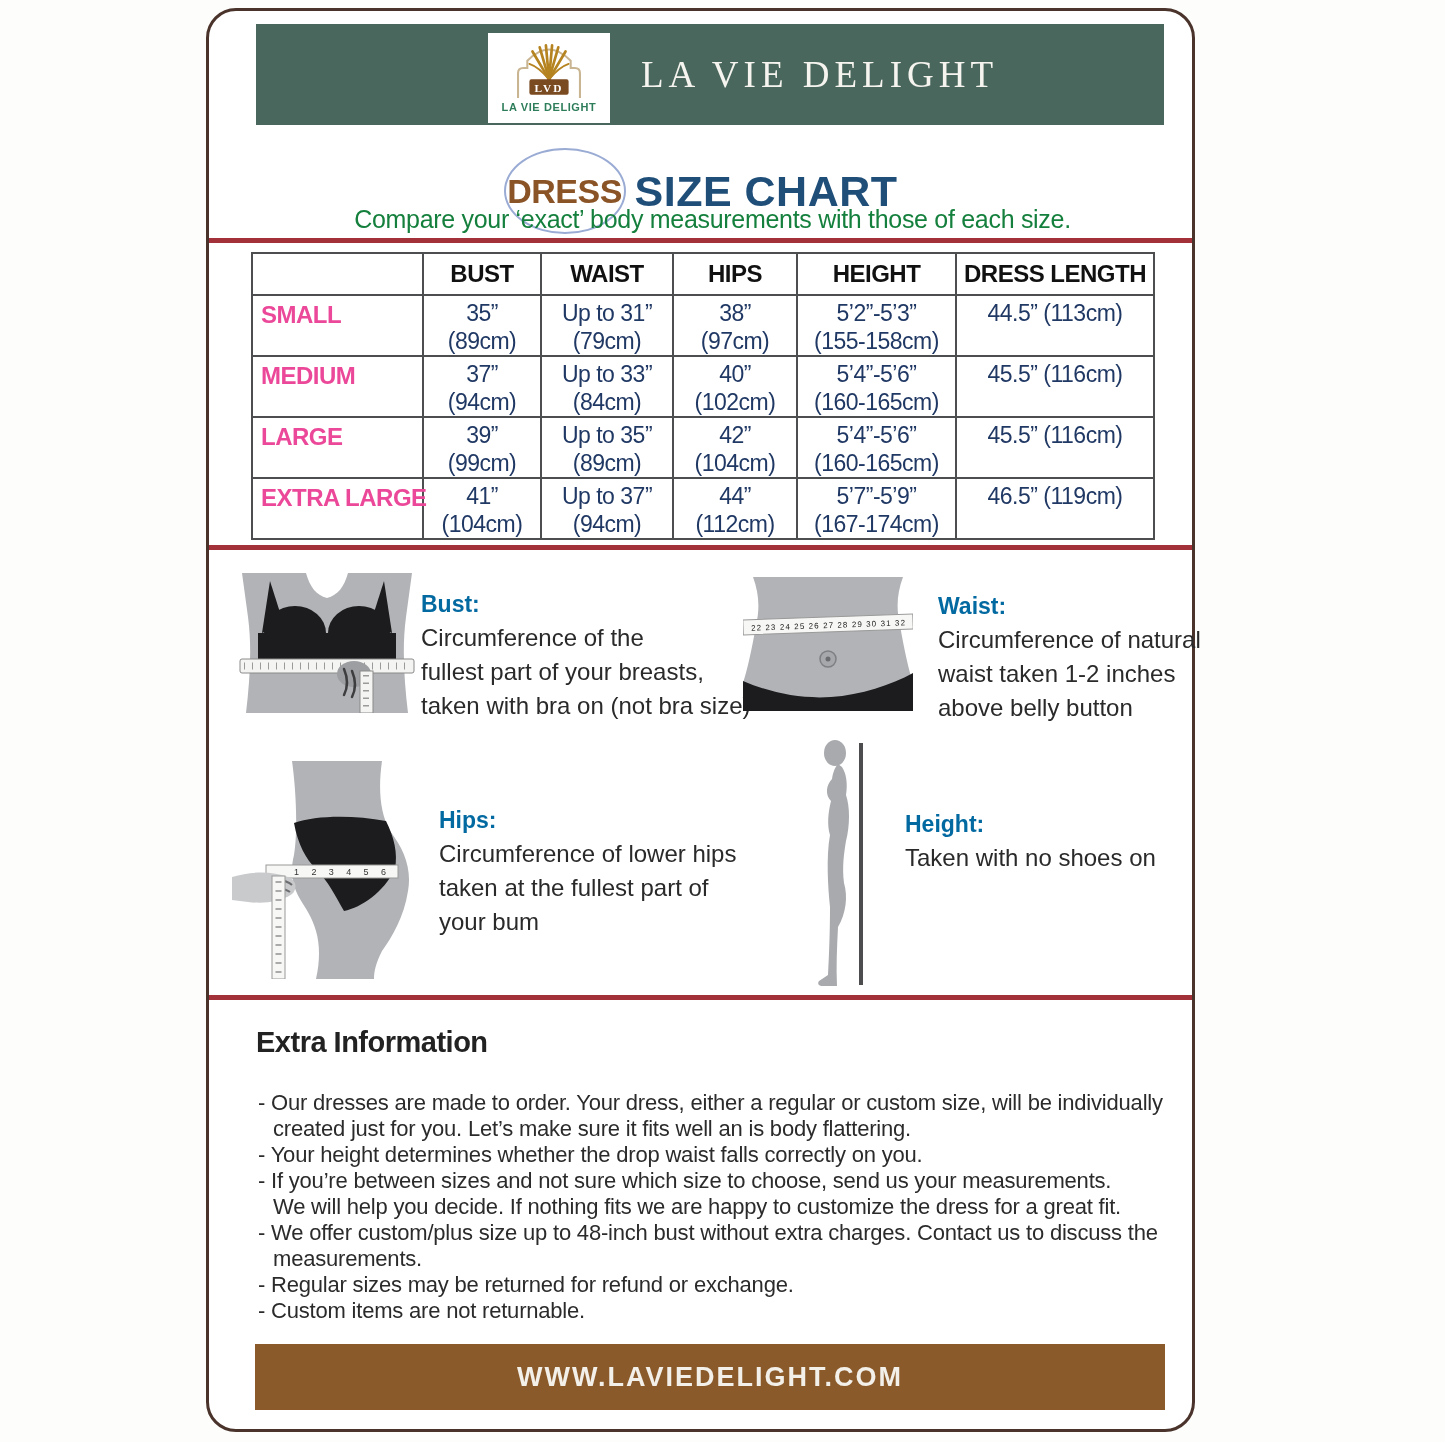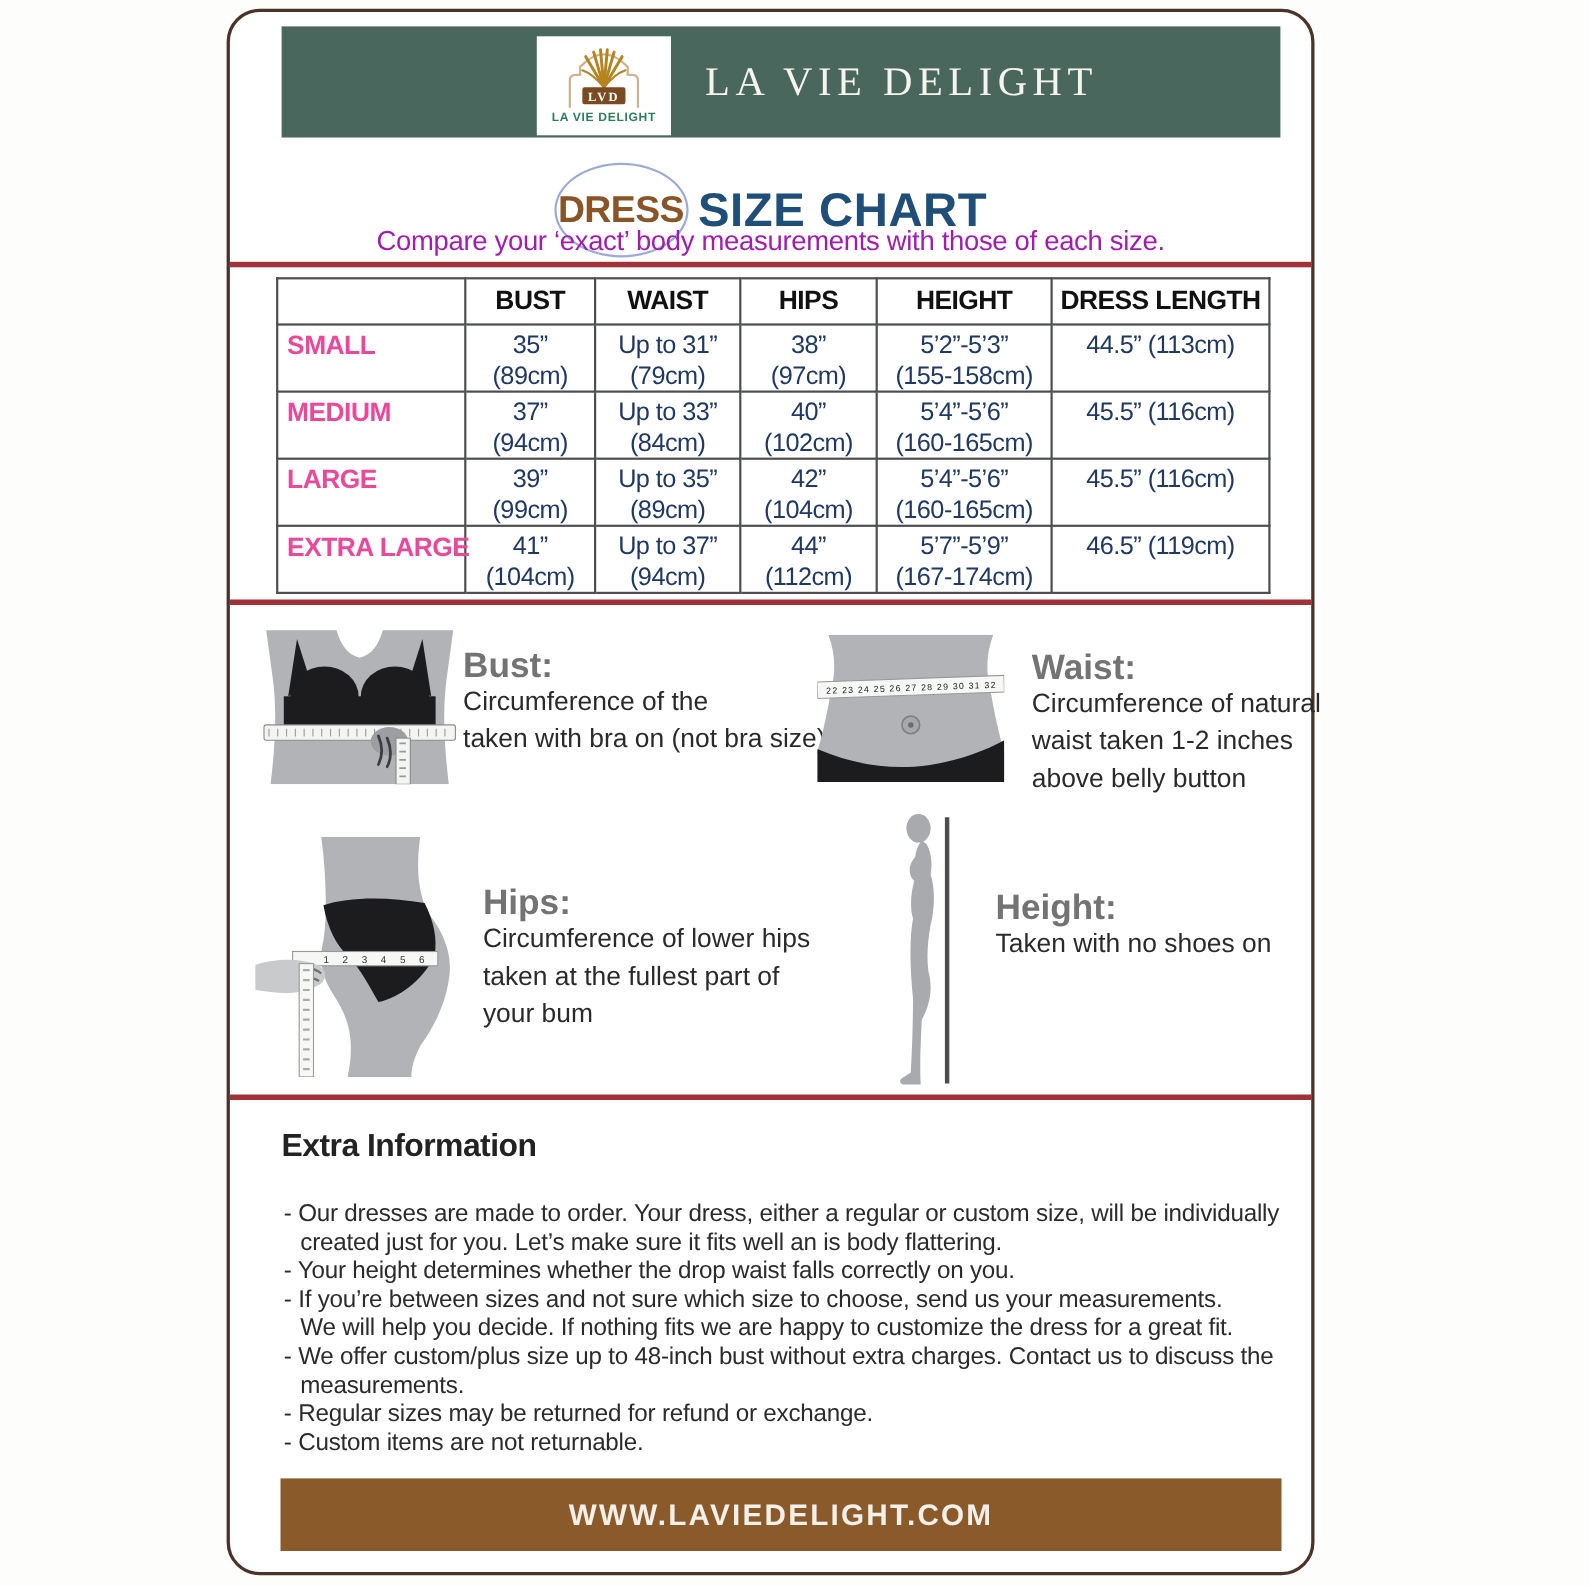--- a/index.html
+++ b/index.html
@@ -44,22 +44,22 @@
     display:flex; align-items:center; justify-content:center; flex:0 0 auto;
   }
   .dress-oval span {
     font-size:34px; font-weight:bold; color:#8a5426; letter-spacing:-0.5px;
   }
   .size-chart {
     font-size:43px; font-weight:bold; color:#1f4e79; letter-spacing:0.5px;
     margin-left:9px; white-space:nowrap;
   }
   .subtitle {
-    position:absolute; left:0; top:194px; width:100%; text-align:center;
-    font-size:25px; color:#a21caf; letter-spacing:-0.3px; white-space:nowrap;
+    position:absolute; left:12px; top:194px; width:100%; text-align:center;
+    font-size:25px; color:#15803d; letter-spacing:-0.3px; white-space:nowrap;
   }
   
   .redline { position:absolute; left:0; right:0; height:5px; background:#a2313a; }
   .l1 { top:227px; } .l2 { top:534px; } .l3 { top:984px; }
   
   .size-table {
     position:absolute; left:42px; top:241px; width:902px;
     border-collapse:collapse; table-layout:fixed;
   }
   .size-table th, .size-table td { border:2px solid #4d4e50; }
@@ -82,21 +82,21 @@
   .illo { position:absolute; }
   .bust-illo   { left:23px;  top:560px; width:190px; height:142px; }
   .waist-illo  { left:534px; top:566px; width:170px; height:134px; }
   .hips-illo   { left:23px;  top:750px; width:195px; height:218px; }
   .height-illo { left:598px; top:726px; width:64px;  height:252px; }
   .m-text { position:absolute; }
   .bust-text   { left:212px; top:576px; }
   .waist-text  { left:729px; top:578px; }
   .hips-text   { left:230px; top:792px; }
   .height-text { left:696px; top:796px; }
-  .m-label { font-size:32px; font-weight:bold; color:#737373; line-height:34px; }
+  .m-label { font-size:23px; font-weight:bold; color:#0369a1; line-height:34px; }
   .m-line  { font-size:24px; color:#2a2a2a; line-height:34px; white-space:nowrap; }
   
   .extra-heading {
     position:absolute; left:47px; top:1015px;
     font-size:29px; font-weight:bold; color:#222; letter-spacing:-0.5px;
   }
   .extra-lines { position:absolute; left:49px; top:1079px; width:935px; }
   .x-line { font-size:22px; color:#2b2b2b; line-height:26px; white-space:nowrap; letter-spacing:-0.2px; }
   .x-line.cont { padding-left:15px; }
   
@@ -272,20 +272,21 @@
     <rect x="8" y="88" width="174" height="14" rx="2" fill="#f4f4f2" stroke="#8a8a8a" stroke-width="1"></rect>
     <line x1="12" y1="95" x2="178" y2="95" stroke="#9a9a9a" stroke-width="7" stroke-dasharray="1 7"></line>
     <ellipse cx="122" cy="103" rx="17" ry="13" fill="#9c9ea1"></ellipse>
     <rect x="128" y="100" width="13" height="42" fill="#f4f4f2" stroke="#8a8a8a" stroke-width="1"></rect>
     <line x1="134" y1="104" x2="134" y2="140" stroke="#9a9a9a" stroke-width="6" stroke-dasharray="1.5 6"></line>
     <path d="M112 98 Q118 112 112 124 M120 100 Q126 114 120 126" fill="none" stroke="#3d3d3f" stroke-width="2.5" stroke-linecap="round"></path>
   </svg>
   <div class="m-text bust-text">
     <div class="m-label">Bust:</div>
     <div class="m-line">Circumference of the</div>
+    <div class="m-line">fullest part of your breasts,</div>
     <div class="m-line">taken with bra on (not bra size)</div>
   </div>
 
   <svg class="illo waist-illo" viewBox="0 0 170 134">
     <path d="M10 0 H160 C154 16 153 32 157 48 C161 72 166 94 170 106 V134 H0 V106 C4 94 9 72 13 48 C17 32 16 16 10 0 Z" fill="#b1b3b6"></path>
     <path d="M0 134 V104 C28 116 58 122 88 120 C118 118 148 108 170 96 V134 Z" fill="#1c1c1e"></path>
     <circle cx="85" cy="82" r="8" fill="#a6a8ab" stroke="#7d7f82" stroke-width="1.5"></circle>
     <circle cx="85" cy="82" r="2.5" fill="#6a6c6f"></circle>
     <g transform="rotate(-2 85 47)">
       <rect x="0" y="40" width="170" height="15" fill="#f7f7f5" stroke="#999999" stroke-width="1"></rect>

